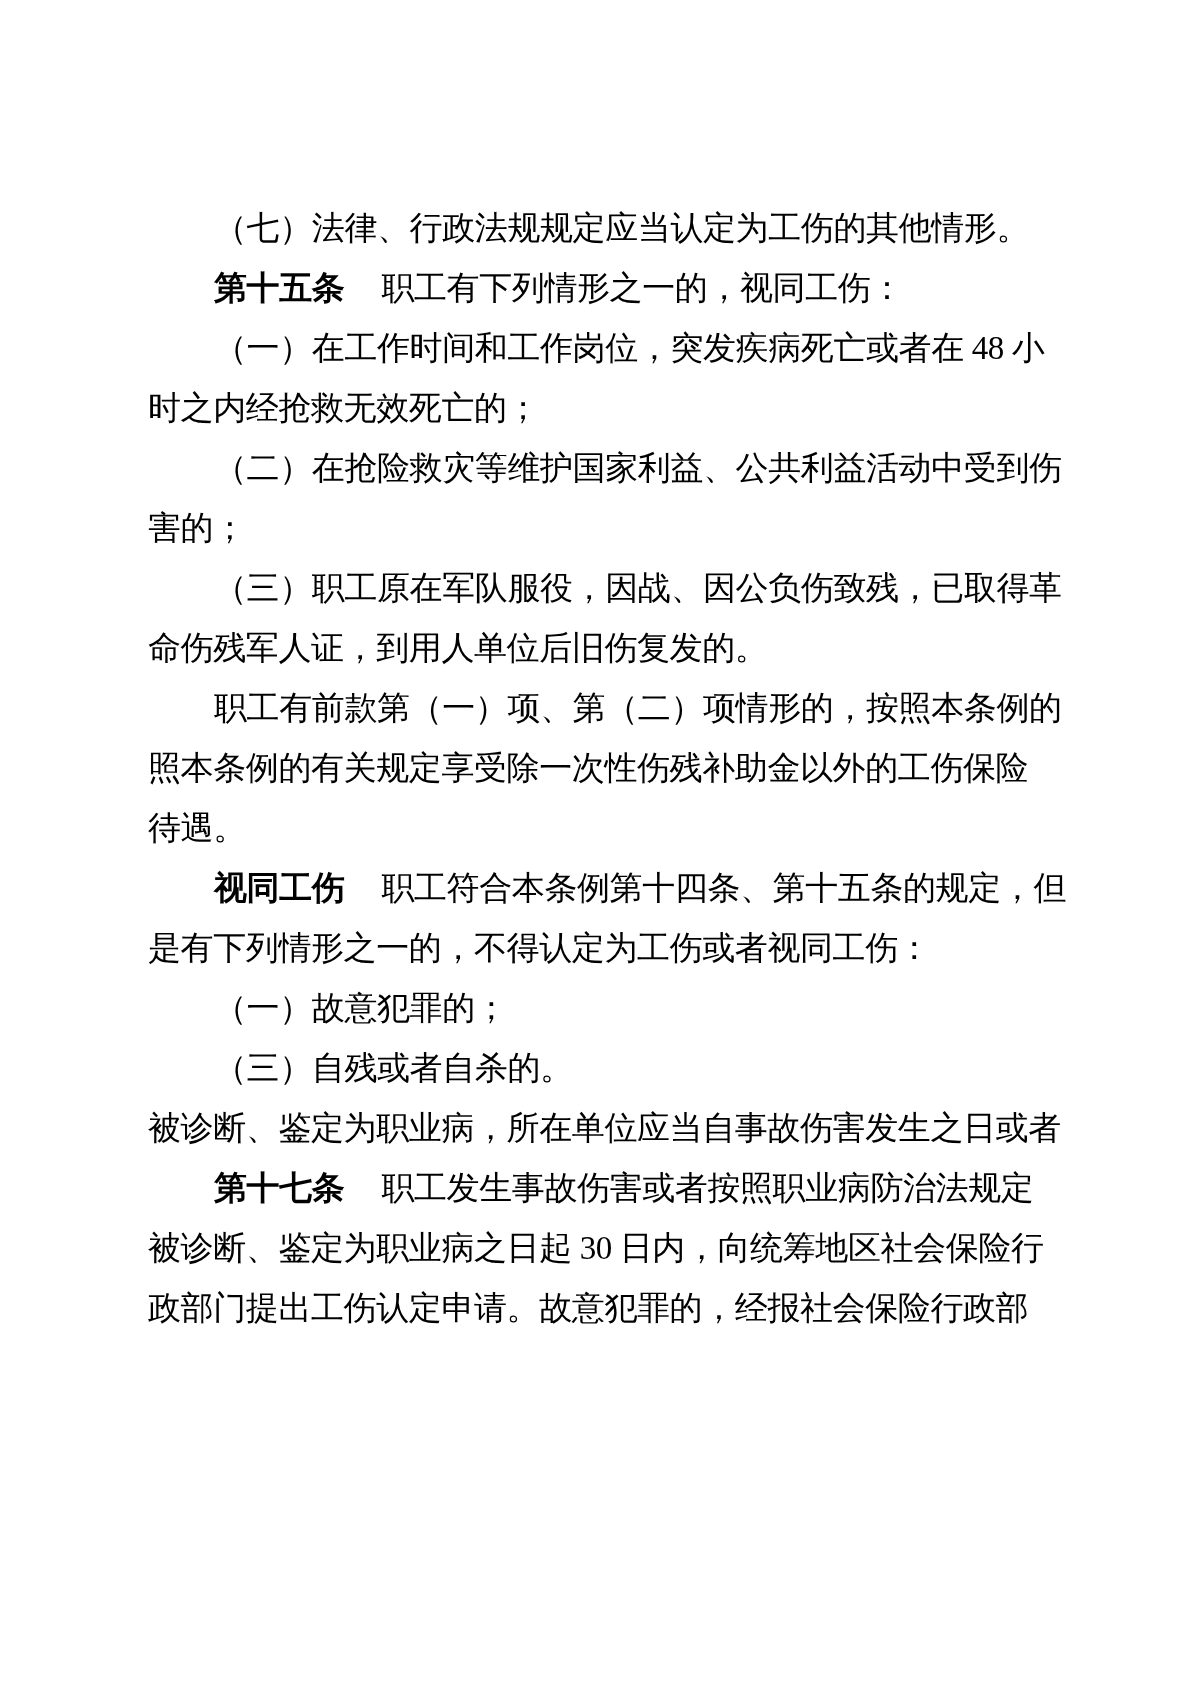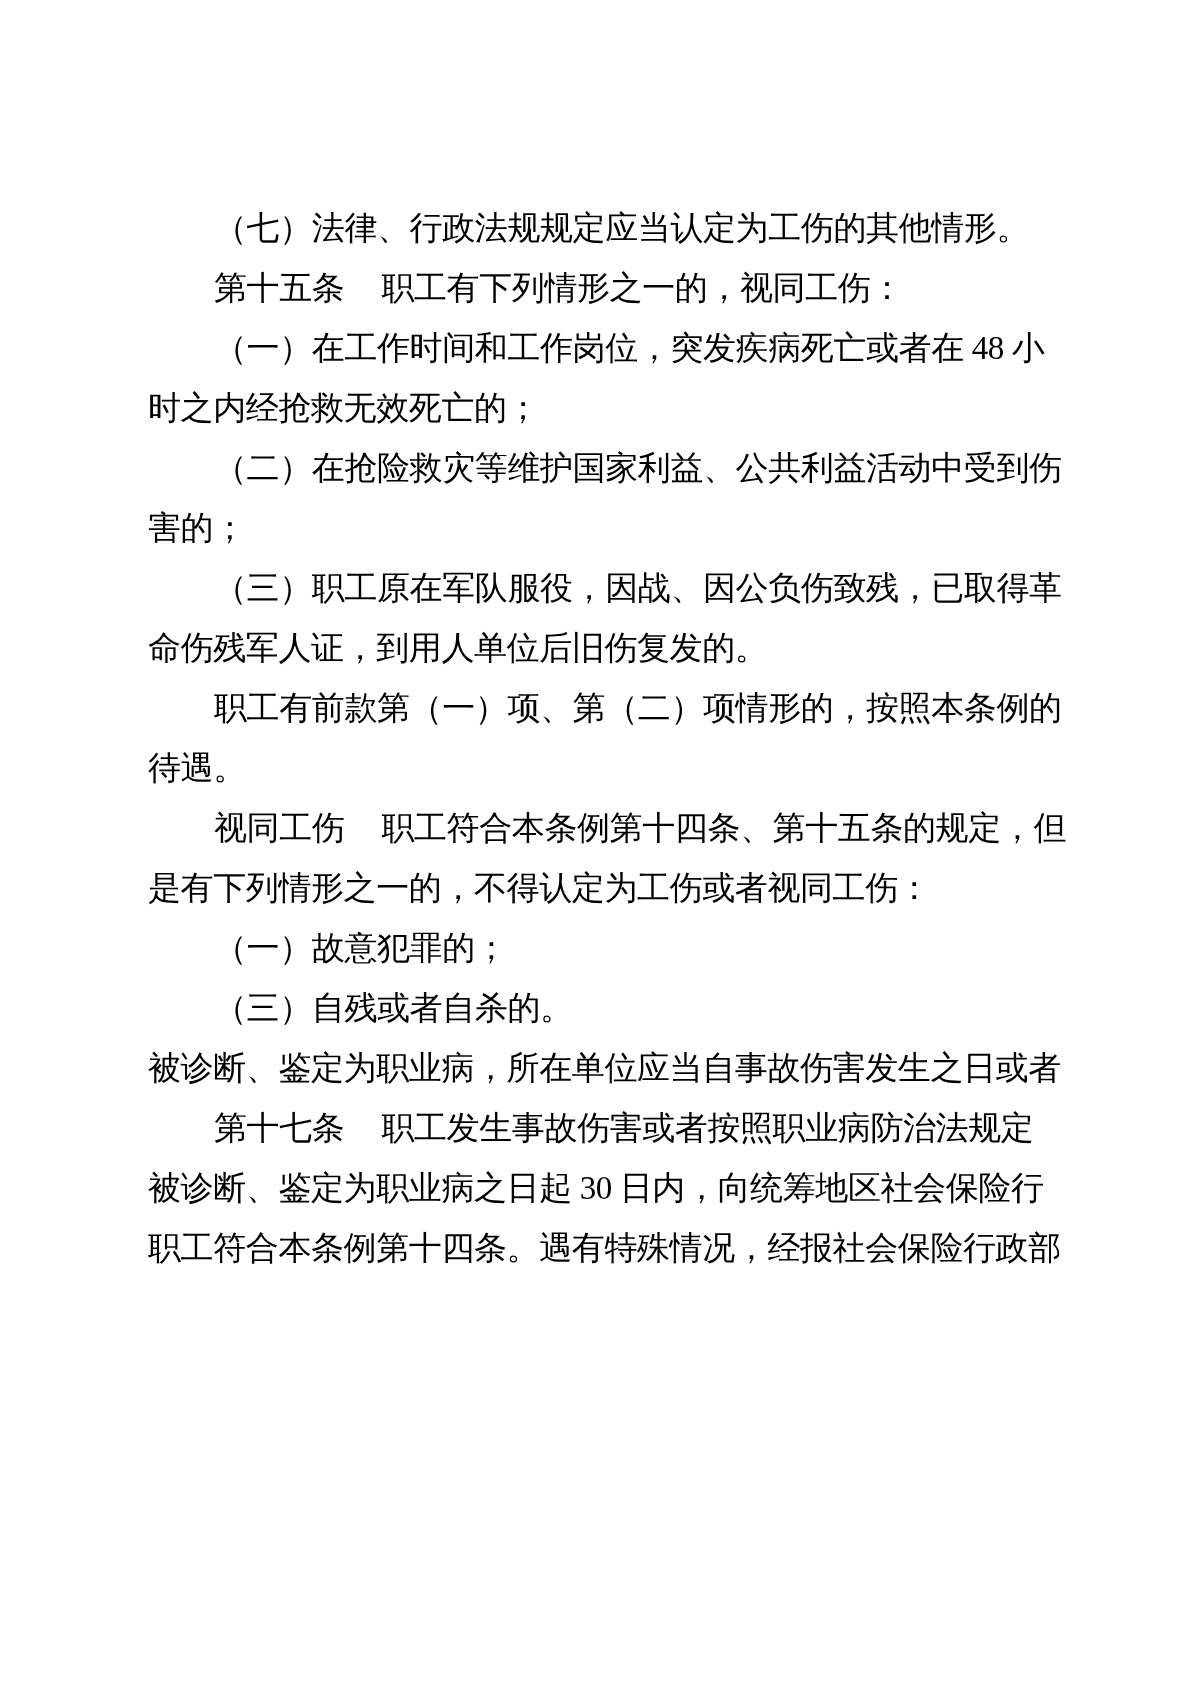--- a/index.html
+++ b/index.html
@@ -33,41 +33,42 @@
     height: 60px;
     color: #000000;
     white-space: nowrap;
     text-align: left;
   }
   .line.indent {
     padding-left: 66px;
   }
   .article-heading {
     font-family: "Liberation Sans", "DejaVu Sans", sans-serif;
-    font-weight: 400;
+    font-weight: 700;
     margin-right: 37px;
   }
 </style>
 </head>
 <body>
 
 <div class="page">
   <div class="doc-body">
       <div class="line indent"><span>（七）法律、行政法规规定应当认定为工伤的其他情形。</span></div>
       <div class="line indent"><span class="article-heading">第十五条</span><span>职工有下列情形之一的，视同工伤：</span></div>
       <div class="line indent"><span>（一）在工作时间和工作岗位，突发疾病死亡或者在 48 小</span></div>
       <div class="line"><span>时之内经抢救无效死亡的；</span></div>
       <div class="line indent"><span>（二）在抢险救灾等维护国家利益、公共利益活动中受到伤</span></div>
       <div class="line"><span>害的；</span></div>
       <div class="line indent"><span>（三）职工原在军队服役，因战、因公负伤致残，已取得革</span></div>
       <div class="line"><span>命伤残军人证，到用人单位后旧伤复发的。</span></div>
       <div class="line indent"><span>职工有前款第（一）项、第（二）项情形的，按照本条例的</span></div>
+      <div class="line"><span>照本条例的有关规定享受除一次性伤残补助金以外的工伤保险</span></div>
       <div class="line"><span>待遇。</span></div>
       <div class="line indent"><span class="article-heading">视同工伤</span><span>职工符合本条例第十四条、第十五条的规定，但</span></div>
       <div class="line"><span>是有下列情形之一的，不得认定为工伤或者视同工伤：</span></div>
       <div class="line indent"><span>（一）故意犯罪的；</span></div>
       <div class="line indent"><span>（三）自残或者自杀的。</span></div>
       <div class="line"><span>被诊断、鉴定为职业病，所在单位应当自事故伤害发生之日或者</span></div>
       <div class="line indent"><span class="article-heading">第十七条</span><span>职工发生事故伤害或者按照职业病防治法规定</span></div>
       <div class="line"><span>被诊断、鉴定为职业病之日起 30 日内，向统筹地区社会保险行</span></div>
-      <div class="line"><span>职工符合本条例第十四条。遇有特殊情况，经报社会保险行政部</span></div>
+      <div class="line"><span>政部门提出工伤认定申请。故意犯罪的，经报社会保险行政部</span></div>
     </div>
 </div>
 
 </body></html>

